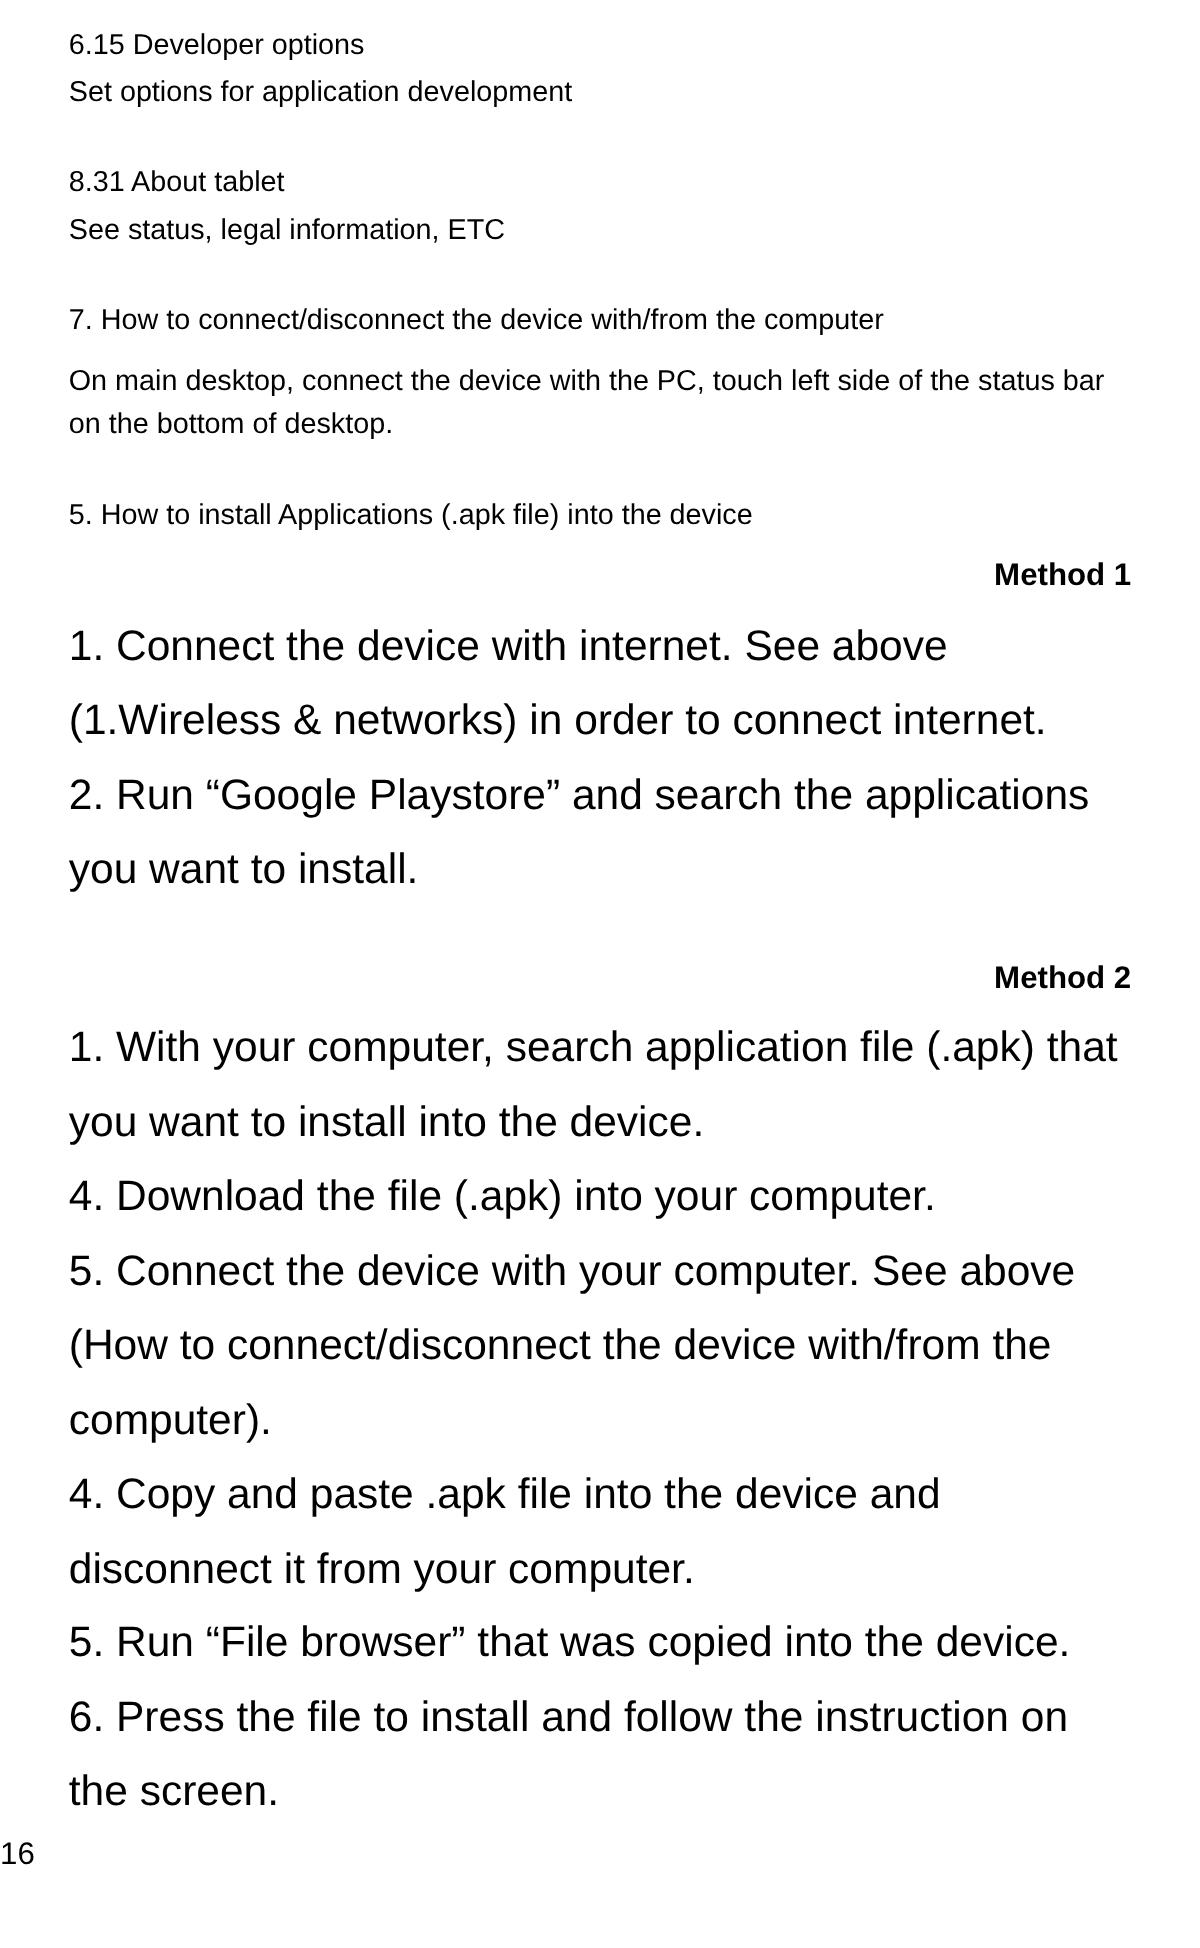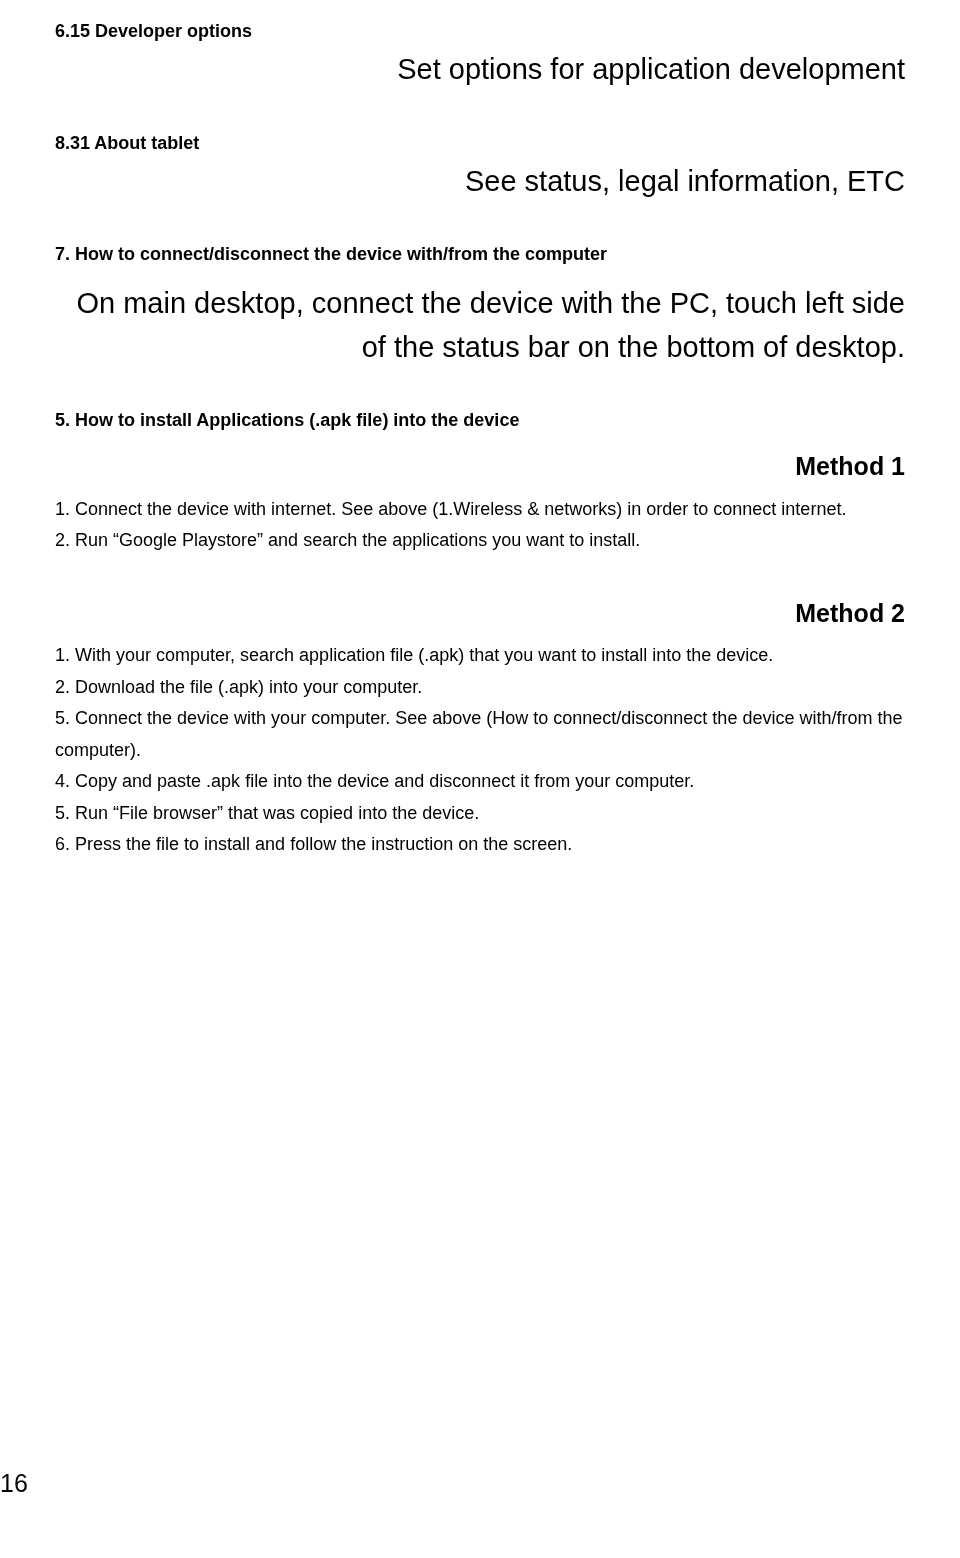--- a/index.html
+++ b/index.html
@@ -10,41 +10,40 @@
     body {
       width: 960px;
       height: 1558px;
       background: #ffffff;
       font-family: Arial, Helvetica, sans-serif;
       color: #000000;
       padding: 18px 55px 0 55px;
       position: relative;
     }
     .section-heading {
-      font-weight: bold;
-      font-size: 18px;
+      font-weight: normal;
+      font-size: 23px;
       line-height: 1.5;
       margin-bottom: 3px;
     }
     .body-text {
-      font-size: 29px;
+      font-size: 23px;
       line-height: 1.5;
       margin-bottom: 38px;
-      text-align: right;
     }
     .sub-heading {
       font-weight: bold;
       font-size: 25px;
       line-height: 1.5;
       margin-bottom: 8px;
       margin-top: 14px;
       text-align: right;
     }
     .step-list {
-      font-size: 18px;
+      font-size: 34px;
       line-height: 1.75;
     }
     .step-list .step {
       display: block;
     }
     .page-number {
       position: absolute;
       bottom: 60px;
       left: 0;
       right: 0;
@@ -74,20 +73,20 @@
 
 <div class="sub-heading">Method 1</div>
 <div class="step-list gap-after">
   <span class="step">1. Connect the device with internet. See above (1.Wireless &amp; networks) in order to connect internet.</span>
   <span class="step">2. Run “Google Playstore” and search the applications you want to install.</span>
 </div>
 
 <div class="sub-heading">Method 2</div>
 <div class="step-list">
   <span class="step">1. With your computer, search application file (.apk) that you want to install into the device.</span>
-  <span class="step">2. Download the file (.apk) into your computer.</span>
+  <span class="step">4. Download the file (.apk) into your computer.</span>
   <span class="step">5. Connect the device with your computer. See above (How to connect/disconnect the device with/from the computer).</span>
   <span class="step">4. Copy and paste .apk file into the device and disconnect it from your computer.</span>
   <span class="step">5. Run “File browser” that was copied into the device.</span>
   <span class="step">6. Press the file to install and follow the instruction on the screen.</span>
 </div>
 
 <div class="page-number">16</div>
 
 </body></html>

